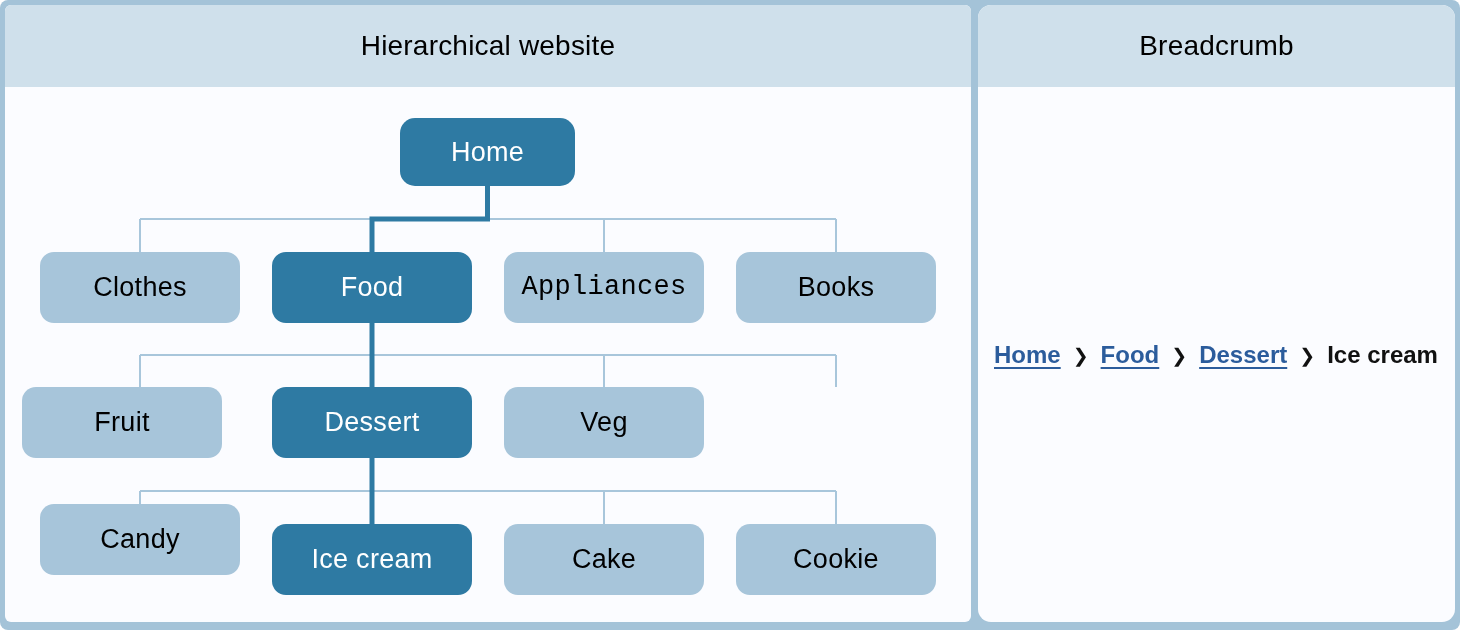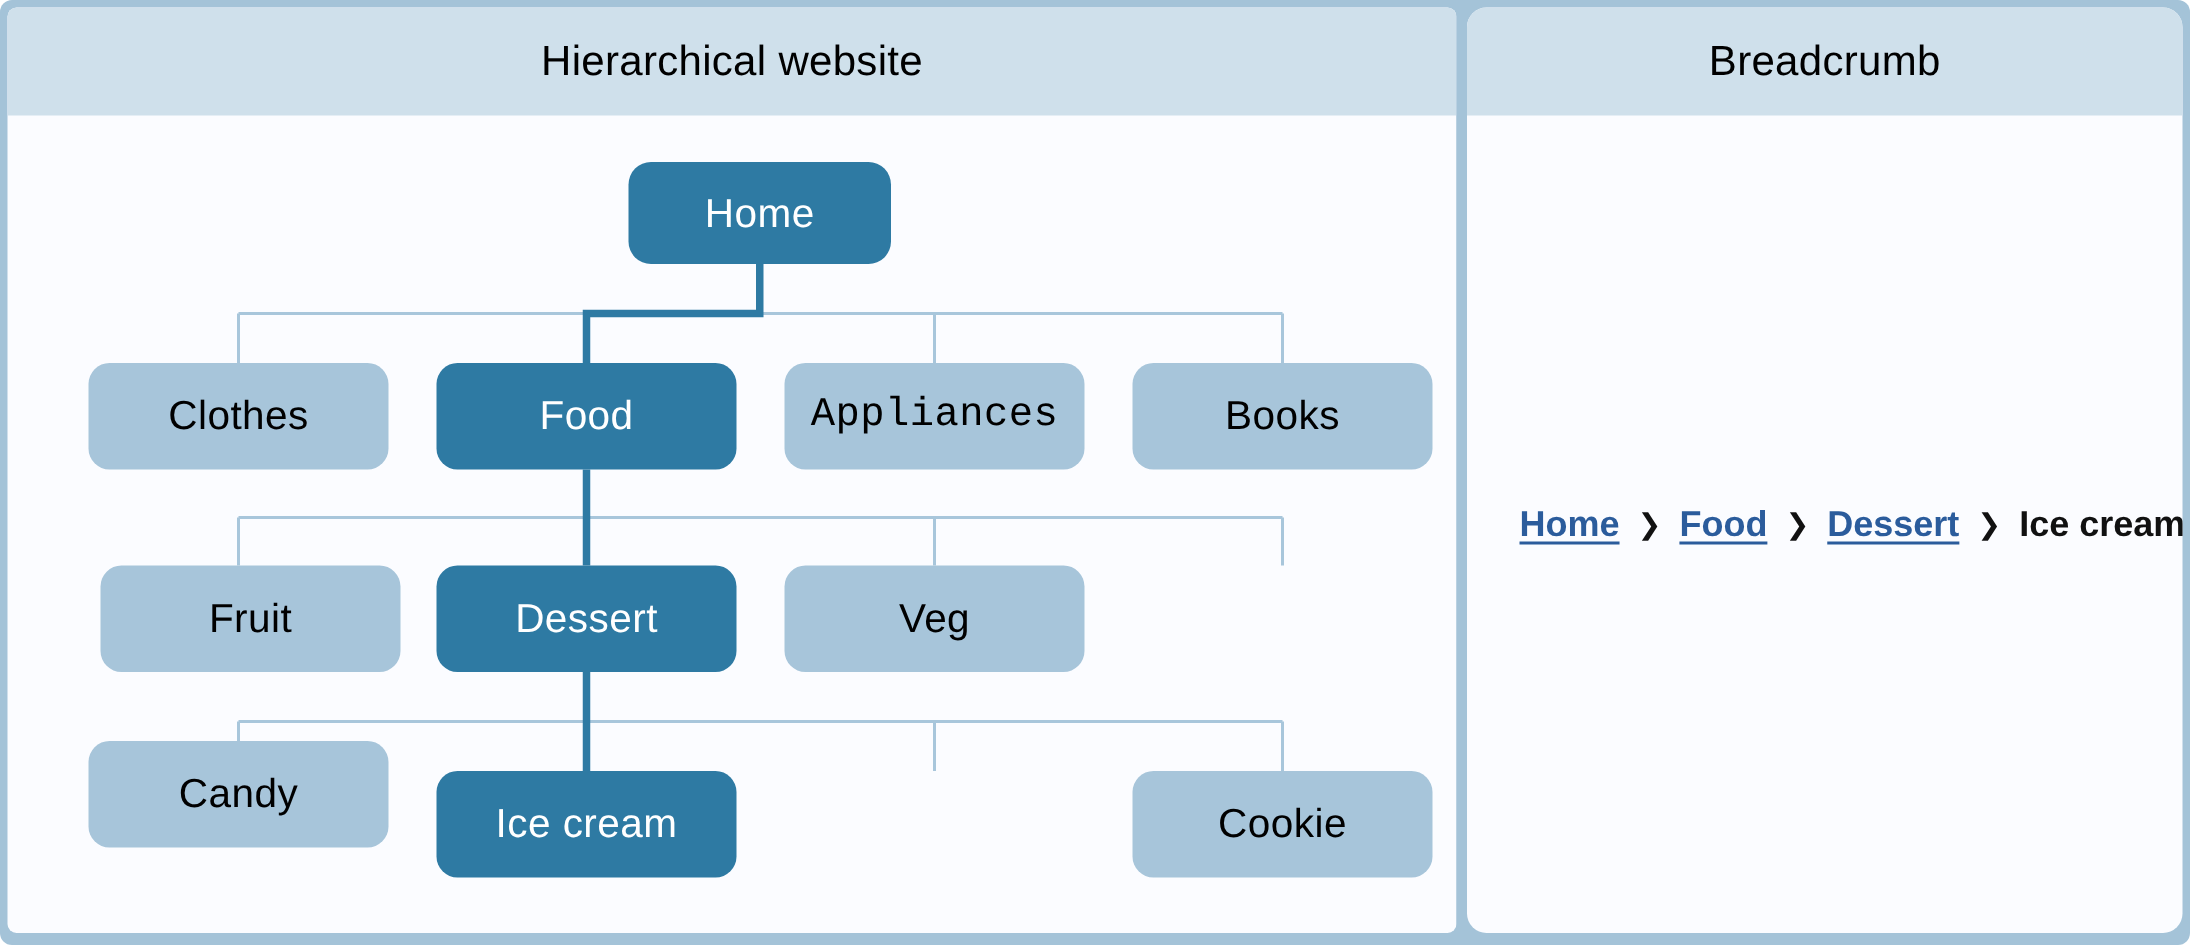--- a/index.html
+++ b/index.html
@@ -20,33 +20,32 @@
     border-radius: 6px;
     overflow: hidden;
     display: flex;
     flex-direction: column;
     height: 617px;
   }
   .panel.left  { width: 966px; }
   .panel.right { width: 477px; border-radius: 13px; }
   .divider { width: 7px; background: var(--frame-border, #a4c3d8); }
   .panel-header {
-    height: 72px;
+    height: 82px;
     background: var(--header-bg, #cfe0eb);
     display: flex;
     align-items: center;
     justify-content: center;
     font-size: 28px;
     color: #000000;
     letter-spacing: 0.2px;
   }
   .panel-body {
     position: relative;
     flex: 1;
-    margin-left: 19px;
   }
   .tree-lines {
     position: absolute;
     left: 0; top: 0;
     width: 966px; height: 545px;
   }
   .node {
     position: absolute;
     width: 200px; height: 71px;
     border-radius: 14px;
@@ -113,26 +112,27 @@
         </g>
       </svg>
 
       <div class="node dark root" style="left:395px; top:31px;">Home</div>
 
       <div class="node light" style="left:35px; top:165px;">Clothes</div>
       <div class="node dark" style="left:267px; top:165px;">Food</div>
       <div class="node light" style="left:499px; top:165px;font-family:Liberation Mono, monospace;">Appliances</div>
       <div class="node light" style="left:731px; top:165px;">Books</div>
 
-      <div class="node light" style="left:43px; top:300px;">Fruit</div>
+      <div class="node light" style="left:17px; top:300px;">Fruit</div>
       <div class="node dark" style="left:267px; top:300px;">Dessert</div>
       <div class="node light" style="left:499px; top:300px;">Veg</div>
 
       <div class="node light" style="left:35px; top:417px;">Candy</div>
       <div class="node dark" style="left:267px; top:437px;">Ice cream</div>
+      <div class="node light" style="left:499px; top:437px;">Cake</div>
       <div class="node light" style="left:731px; top:437px;">Cookie</div>
 
     </div>
   </div>
 
   <div class="divider"></div>
 
   <div class="panel right">
     <div class="panel-header">
       <span>Breadcrumb</span>

